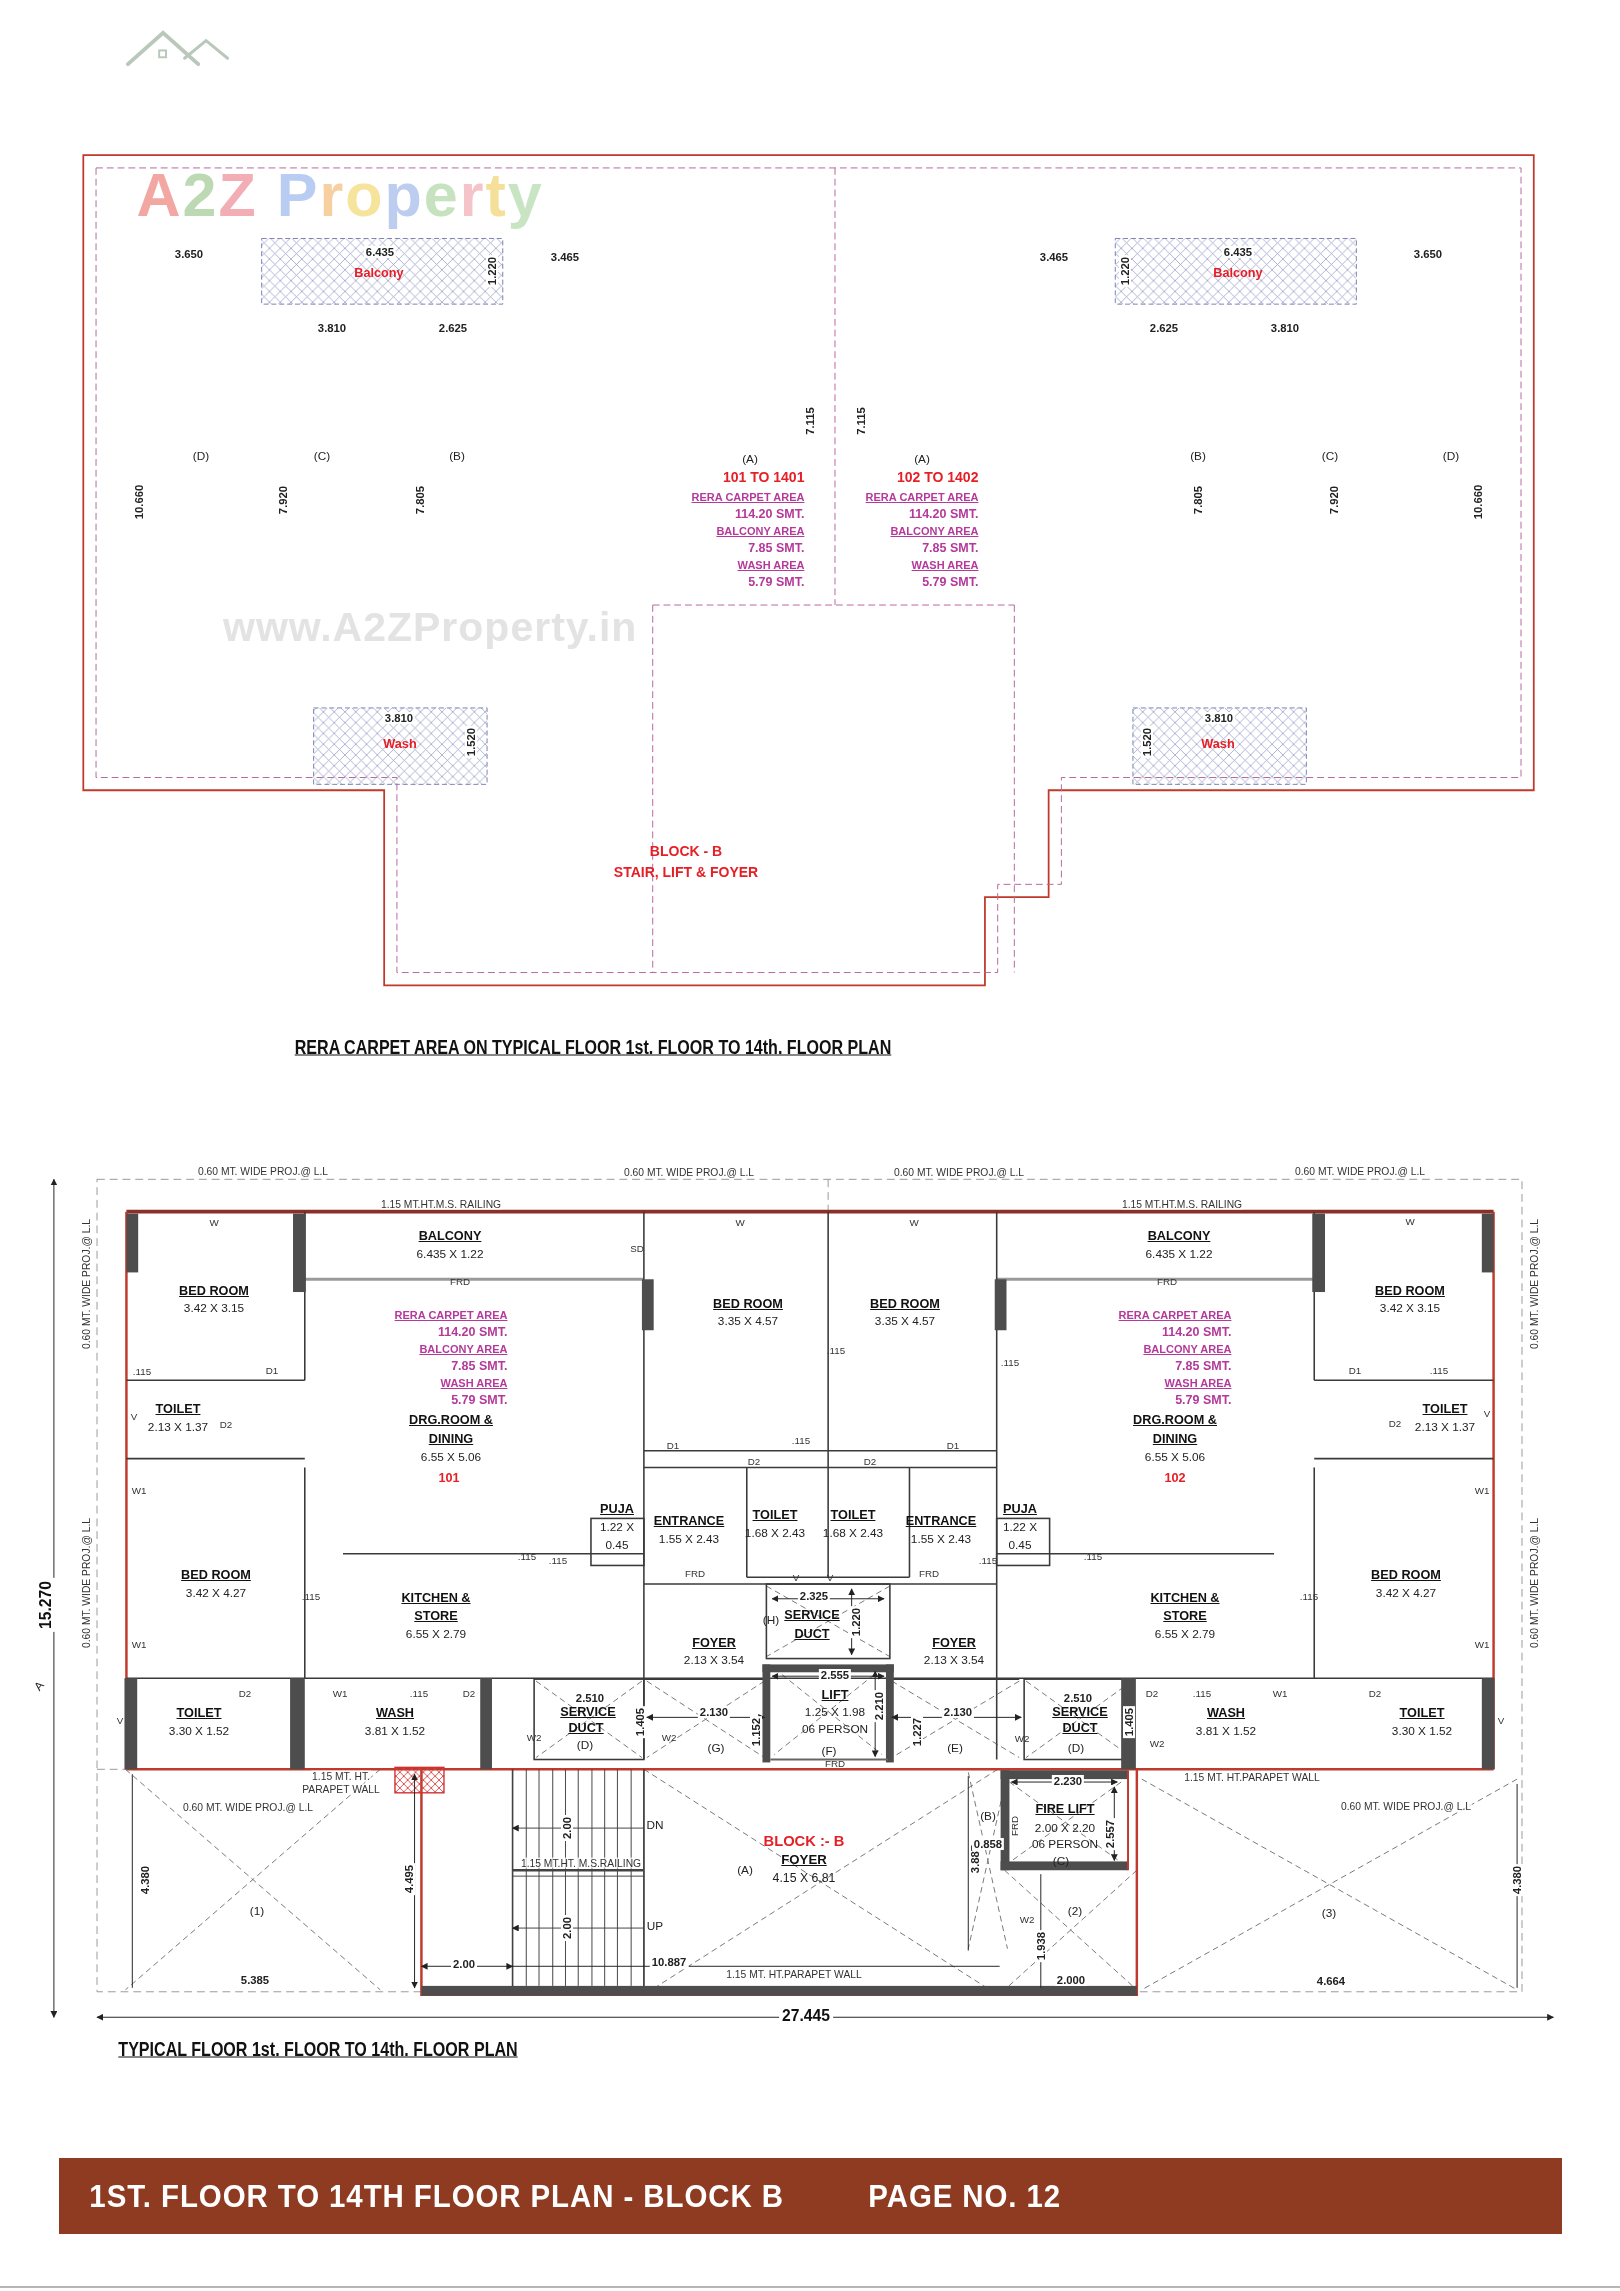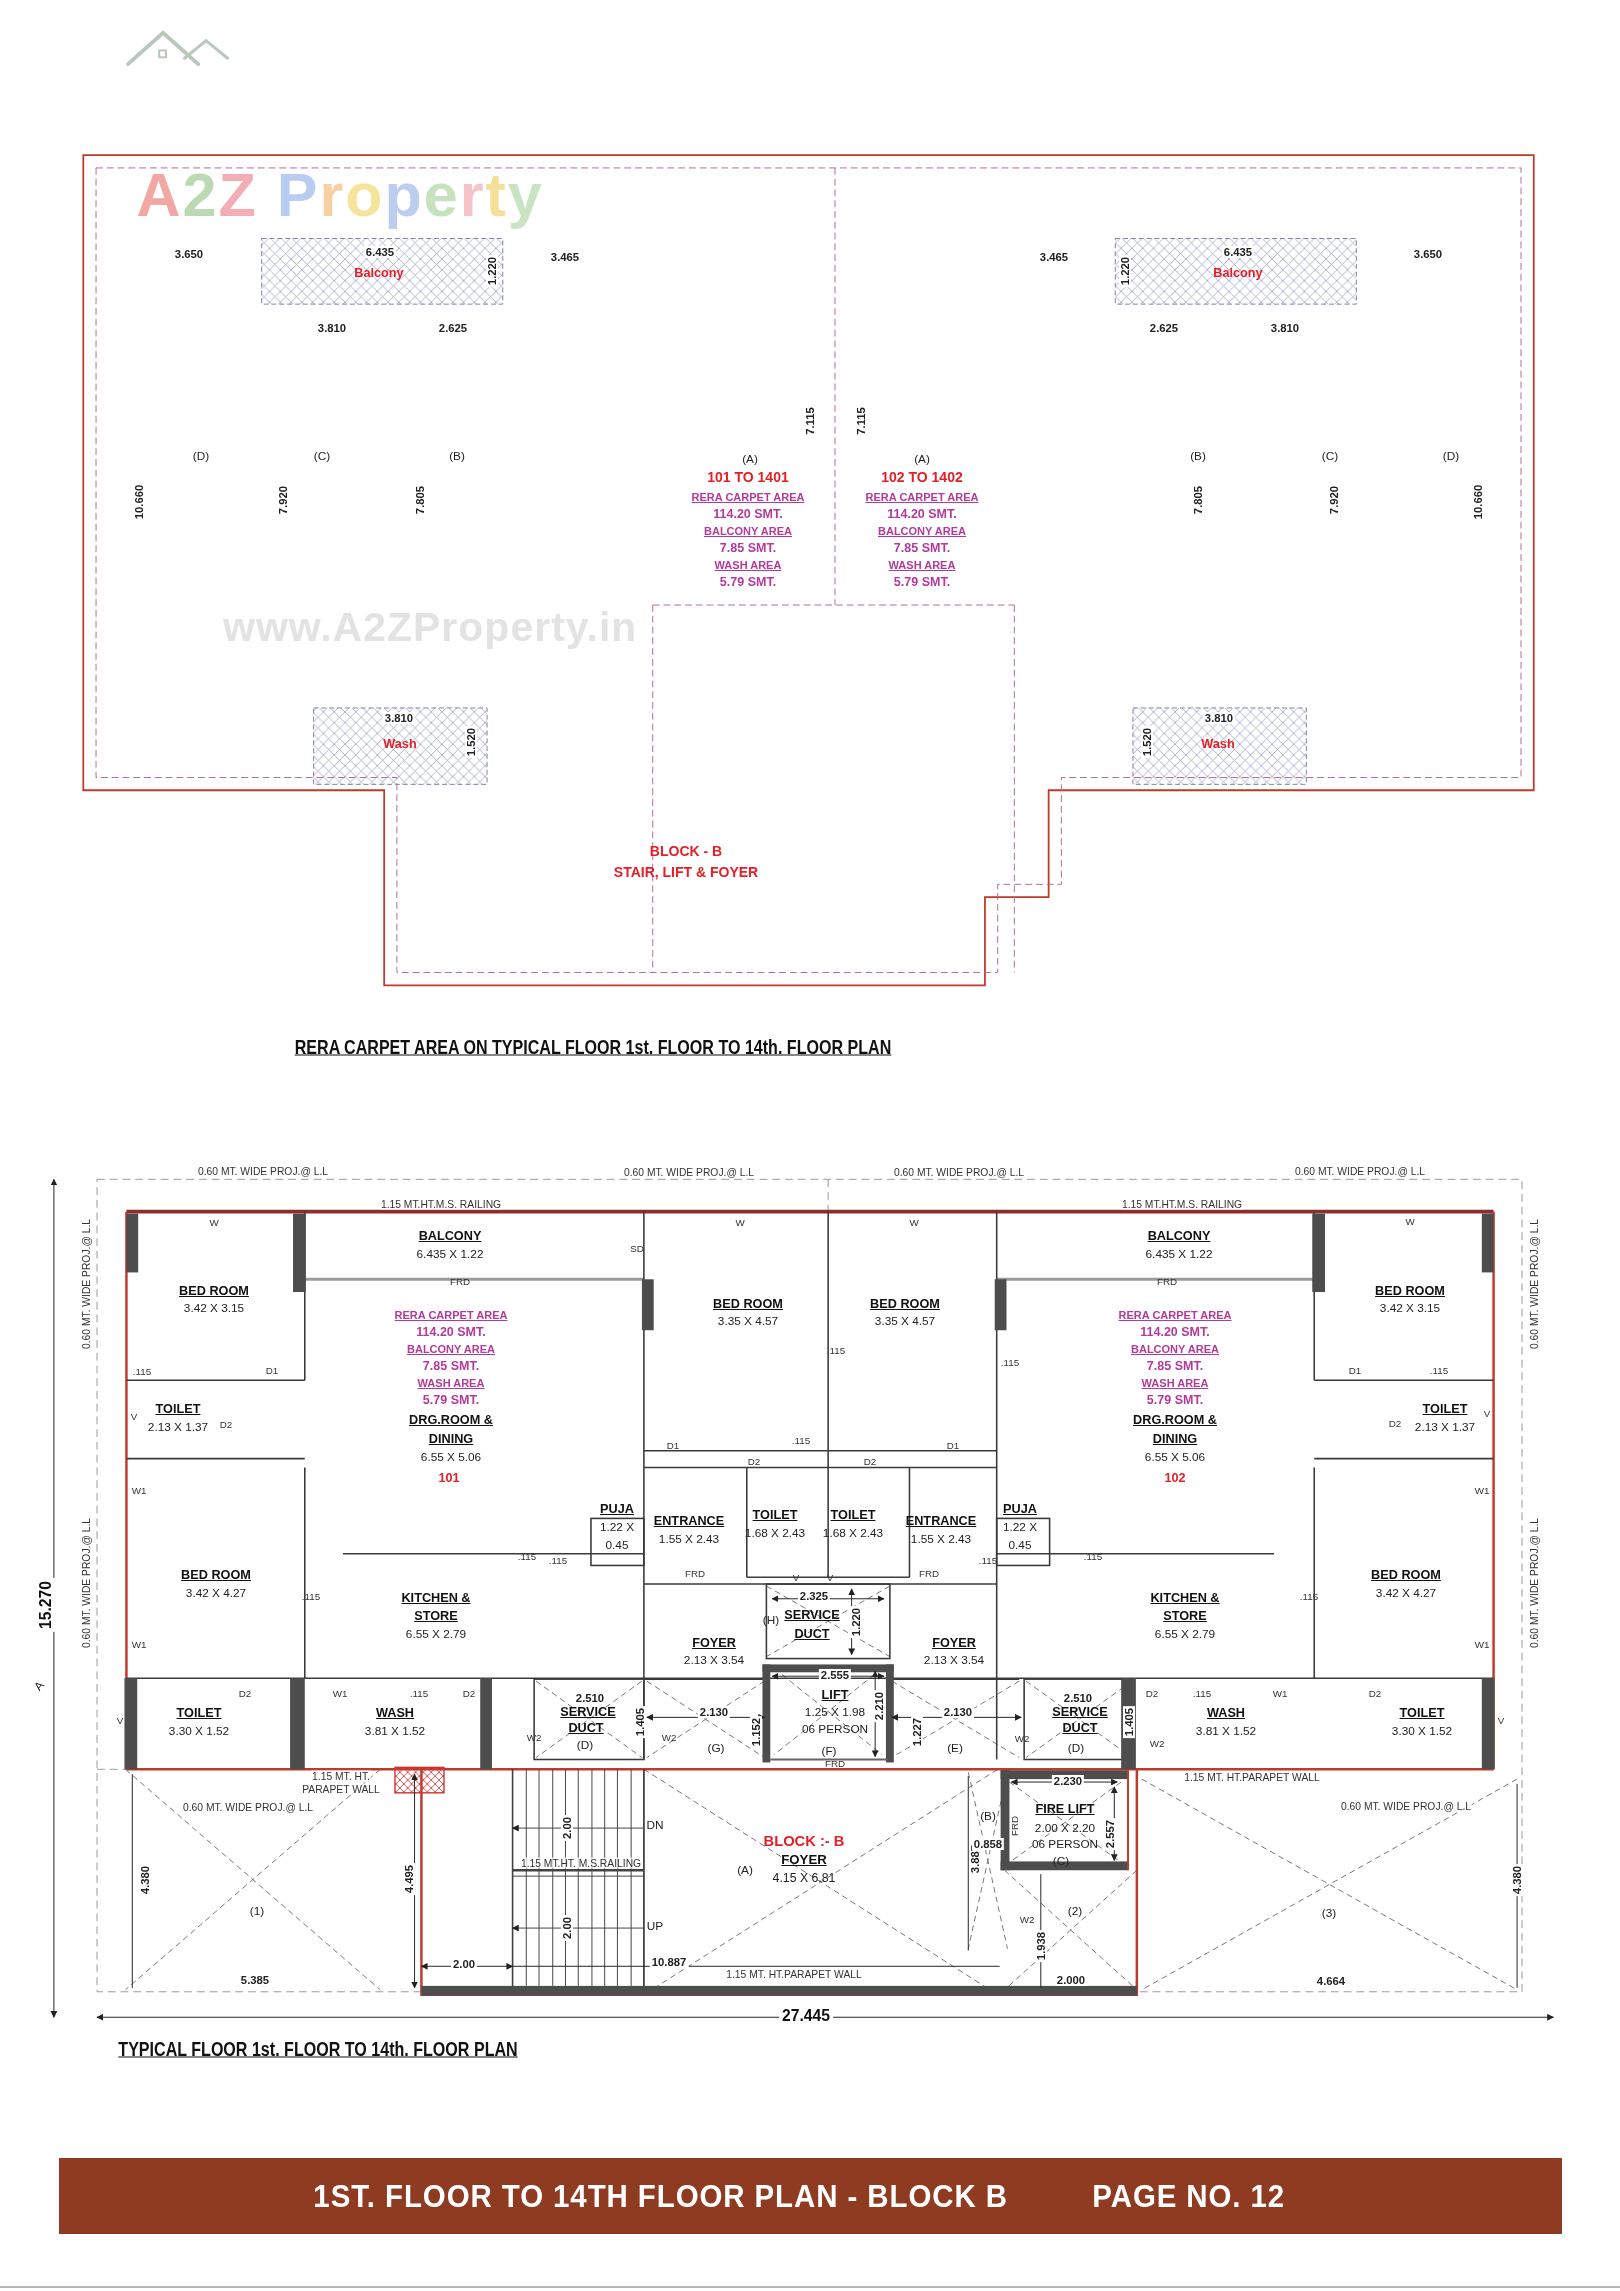--- a/index.html
+++ b/index.html
@@ -16,38 +16,38 @@
   .lbl{position:absolute;transform:translate(-50%,-50%);white-space:nowrap;
        font-family:"Liberation Sans",sans-serif;}
   .d{font-size:11.3px;font-weight:bold;color:#222;background:#fff;padding:0 2px;}
   .dimb{font-size:15.7px;font-weight:bold;color:#111;background:#fff;padding:0 2.9px;}
   .rm{font-size:12.7px;font-weight:bold;color:#111;text-decoration:underline;}
   .sz{font-size:11.8px;color:#222;}
   .sm{font-size:9.8px;color:#333;}
   .note{font-size:10.3px;color:#333;background:rgba(255,255,255,.75);padding:0 1px;}
   .red{font-size:12.7px;font-weight:bold;color:#e61e25;}
   
-  .stats{position:absolute;transform:translateX(-50%);text-align:center;line-height:17px;}
+  .stats{position:absolute;transform:translateX(-50%);text-align:right;line-height:17px;}
   .stats .u{color:#e61e25;font-weight:bold;font-size:14px;display:block;margin-bottom:2.9px;}
   .stats .l{color:#b5399b;font-weight:bold;font-size:11px;display:block;text-decoration:underline;}
   .stats .v{color:#b5399b;font-weight:bold;font-size:12.5px;display:block;}
   .stats2{line-height:17px;}
   
   .blockb-top{position:absolute;transform:translateX(-50%);text-align:center;
       color:#e61e25;font-weight:bold;font-size:14px;line-height:20.6px;}
   .blockb-bot{position:absolute;transform:translateX(-50%);text-align:center;line-height:18.6px;}
   .blockb-bot .r{color:#e61e25;font-weight:bold;font-size:14.7px;display:block;}
   .blockb-bot .f{color:#111;font-weight:bold;font-size:13.2px;text-decoration:underline;display:block;}
   .blockb-bot .s{color:#222;font-size:12.3px;display:block;}
   
   .plan-title{position:absolute;transform:translate(-50%,-50%) scaleX(0.82);
       font-size:19.6px;font-weight:bold;color:#111;text-decoration:underline;white-space:nowrap;}
   
   .footer{position:absolute;left:59px;top:2158px;width:1503px;height:76px;
-      display:flex;align-items:center;justify-content:center;}
+      display:flex;align-items:center;justify-content:flex-start;}
   .footer .t1{color:#fff;font-weight:bold;font-size:32px;letter-spacing:1px;
       padding-left:33px;transform:scaleX(.92);transform-origin:left center;white-space:nowrap;}
   .footer .t2{color:#fff;font-weight:bold;font-size:32px;letter-spacing:1px;
       padding-right:57px;transform:scaleX(.92);transform-origin:right center;white-space:nowrap;}
   .page-edge{position:absolute;left:0;top:2286px;width:1620px;height:2px;background:#b5b5b5;}
   svg.plan{position:absolute;left:0;top:0;}
 </style>
 </head>
 <body>
 

